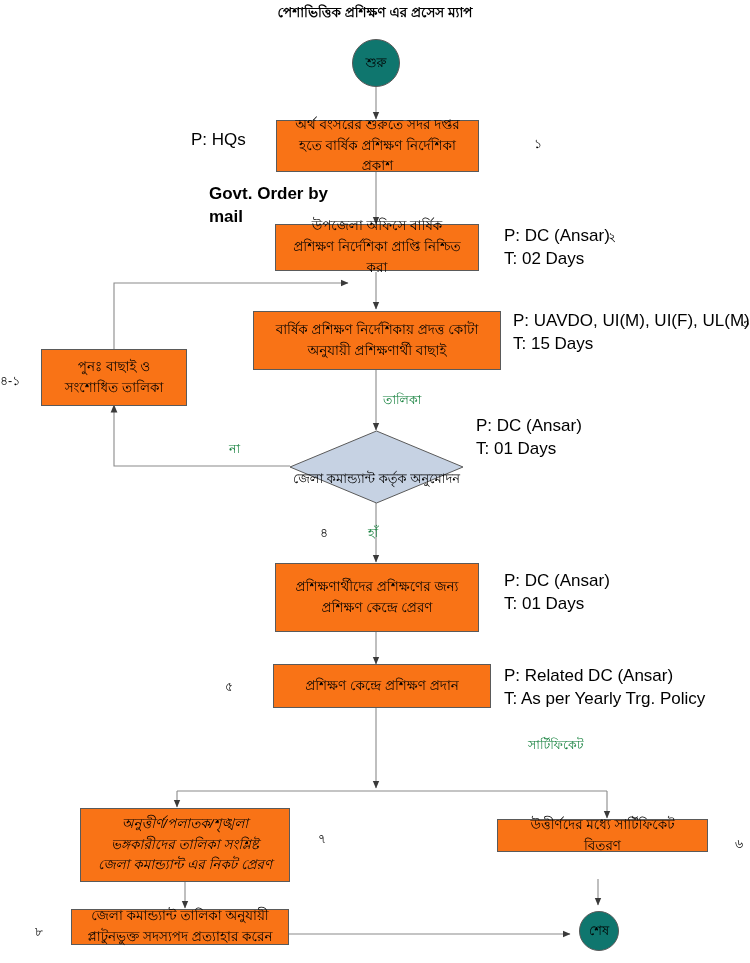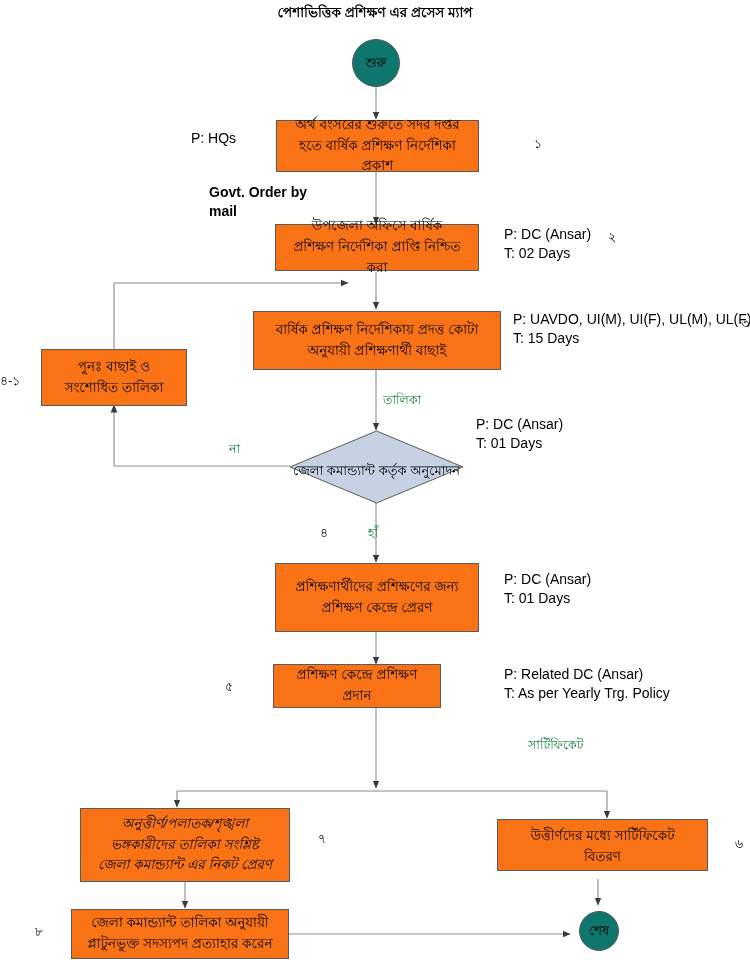--- a/index.html
+++ b/index.html
@@ -58,35 +58,35 @@
     position: absolute;
   }
   .diamond-wrap svg {
     position: absolute;
     left: 0;
     top: 0;
   }
   .diamond-label {
     position: absolute;
     left: 0;
-    top: 4px;
+    top: 12px;
     width: 100%;
     height: 100%;
     display: flex;
     align-items: center;
     justify-content: center;
     text-align: center;
     font-size: 13px;
     line-height: 1.5;
     color: #000000;
   }
   .anno {
     position: absolute;
     font-family: "Liberation Sans", sans-serif;
-    font-size: 14px;
+    font-size: 17px;
     line-height: 1.35;
     color: #000000;
     white-space: pre;
   }
   .anno.bold {
     font-weight: bold;
   }
   .edge-label {
     position: absolute;
     font-family: "Liberation Sans", sans-serif;
@@ -182,33 +182,33 @@
     <svg width="175" height="74">
       <polygon points="87.5,1 174,37 87.5,73 1,37" fill="#c6d2e3" stroke="#5a5a5a" stroke-width="1"></polygon>
     </svg>
     <div class="diamond-label">জেলা কমান্ড্যান্ট কর্তৃক অনুমোদন</div>
   </div>
 
   <div class="node" style="left:275px; top:563px; width:204px; height:69px;">
     <span>প্রশিক্ষণার্থীদের প্রশিক্ষণের জন্য প্রশিক্ষণ কেন্দ্রে প্রেরণ</span>
   </div>
 
-  <div class="node" style="left:273px; top:664px; width:168px; height:44px;">
+  <div class="node" style="left:273px; top:664px; width:218px; height:44px;">
     <span>প্রশিক্ষণ কেন্দ্রে প্রশিক্ষণ প্রদান</span>
   </div>
 
   <div class="node" style="left:80px; top:808px; width:210px; height:74px;font-style:italic;">
     <span>অনুত্তীর্ণ/পলাতক/শৃঙ্খলা ভঙ্গকারীদের তালিকা সংশ্লিষ্ট  জেলা কমান্ড্যান্ট এর নিকট প্রেরণ</span>
   </div>
 
-  <div class="node" style="left:497px; top:819px; width:211px; height:52px;align-items:flex-end;">
+  <div class="node" style="left:497px; top:819px; width:211px; height:33px;">
     <span>উত্তীর্ণদের মধ্যে সার্টিফিকেট বিতরণ</span>
   </div>
 
-  <div class="node" style="left:71px; top:909px; width:218px; height:50px;">
+  <div class="node" style="left:71px; top:909px; width:218px; height:36px;">
     <span>জেলা কমান্ড্যান্ট তালিকা অনুযায়ী প্লাটুনভুক্ত সদস্যপদ প্রত্যাহার করেন</span>
   </div>
 
   <div class="terminator" style="left:579px; top:911px; width:40px; height:40px;">
     <span>শেষ</span>
   </div>
 
   <div class="anno" style="left:191px; top:129px;">P: HQs</div>
 
   <div class="anno bold" style="left:209px; top:183px;">Govt. Order by

